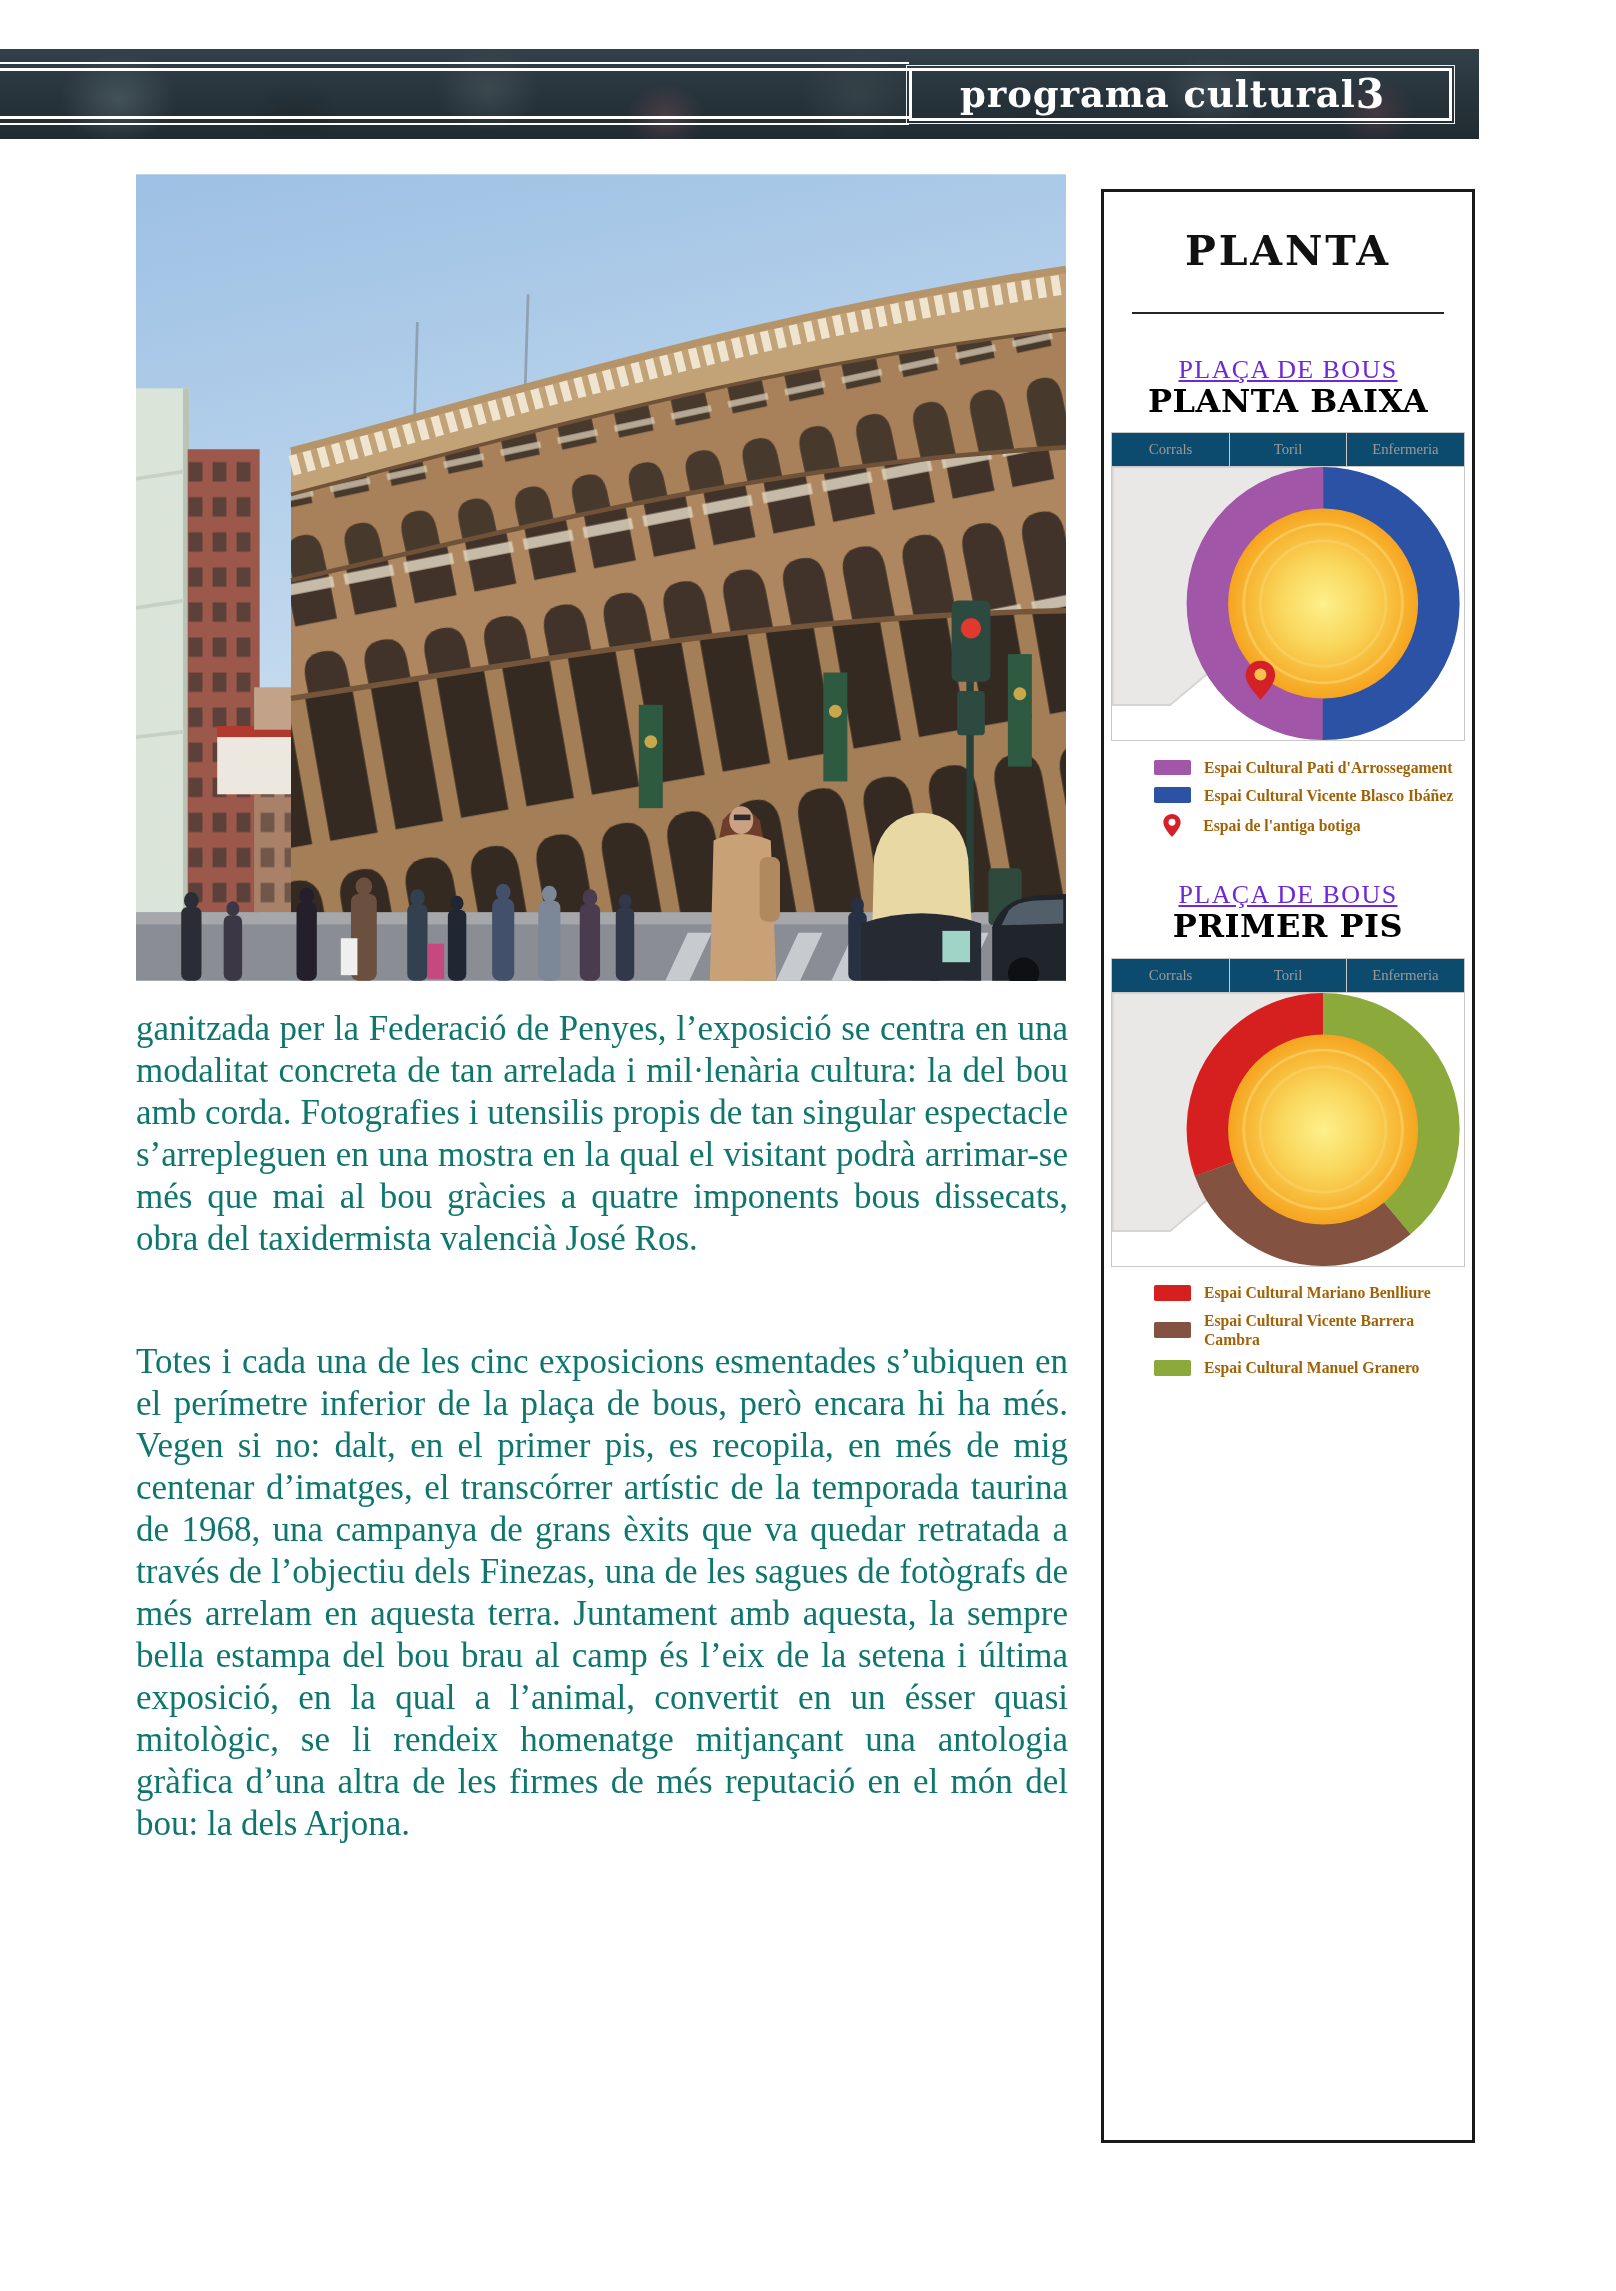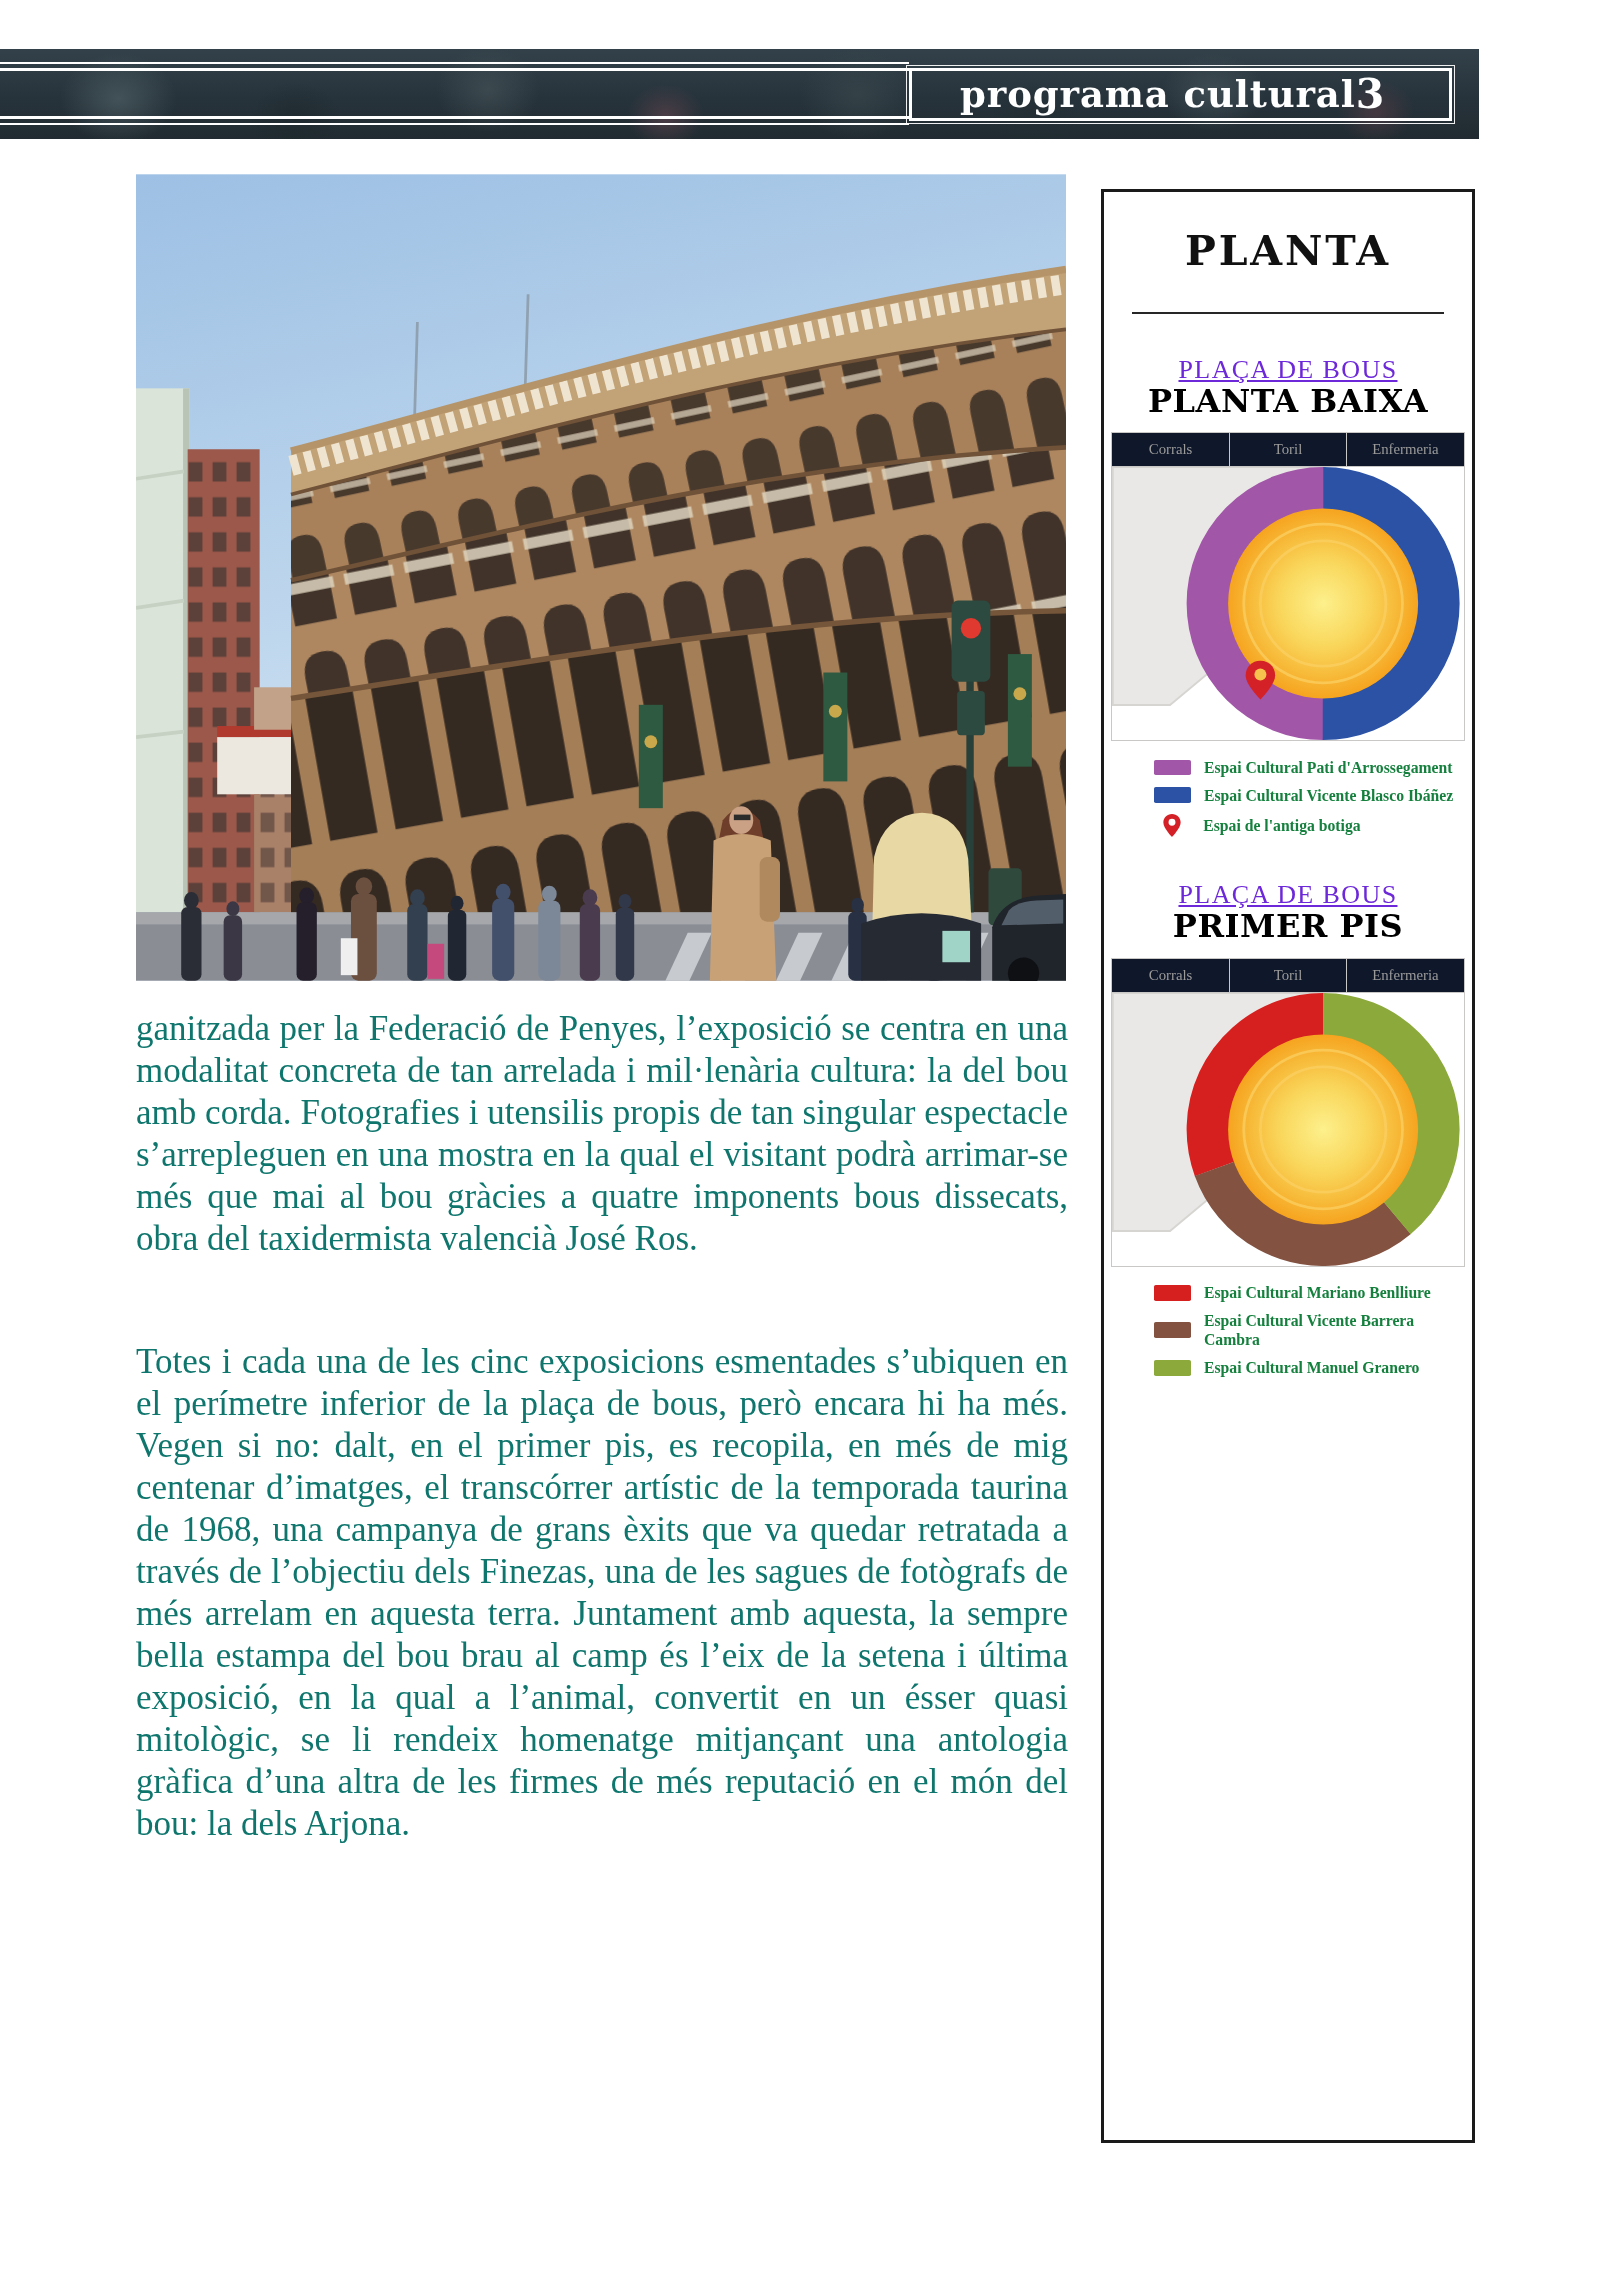--- a/index.html
+++ b/index.html
@@ -36,30 +36,30 @@
   
   .sidebar{position:absolute;left:1101px;top:189px;width:374px;height:1954px;box-sizing:border-box;
     border:3.7px solid #1a1a1a;background:#fff;text-align:center;}
   .sb-title{margin-top:33px;font-family:"DejaVu Serif",serif;font-weight:bold;font-size:41px;
     line-height:52px;letter-spacing:2.8px;color:#111;}
   .sb-rule{width:312px;border:none;border-top:2.8px solid #262626;margin:35px auto 0;}
   .sec-title{margin-top:41px;font-size:26px;letter-spacing:1.4px;color:#6d28d9;line-height:29.5px;text-decoration:underline;}
   .sec-sub{font-family:"DejaVu Serif",serif;font-weight:bold;font-size:32px;letter-spacing:0.5px;
     color:#000000;line-height:33px;}
   .diagram{margin:14.8px 7.4px 0;border:0.9px solid #c9c8c7;}
-  .dg-head{display:flex;height:33px;border-bottom:0.9px solid #c9c8c7;background:#0f172a;}
+  .dg-head{display:flex;height:33px;border-bottom:0.9px solid #c9c8c7;background:#0c4a6e;}
   .dg-cell{flex:1;display:flex;align-items:center;justify-content:center;
     font-size:14.8px;color:#9b9b9a;border-right:0.9px solid #c9c8c7;}
   .dg-cell:last-child{border-right:none;}
   .dg-body{position:relative;height:273px;background:#fff;}
   .legend{margin:16.6px 0 0 50px;text-align:left;}
   .lg-row{display:flex;align-items:center;margin-bottom:8.3px;}
   .lg-swatch{width:37px;height:15.7px;border-radius:1.8px;margin-right:13px;flex:0 0 auto;}
   .lg-pin{width:20px;height:25px;margin:0 21px 0 8.3px;flex:0 0 auto;}
-  .lg-label{font-size:15.7px;font-weight:600;color:#15803d;line-height:19.4px;}
+  .lg-label{font-size:15.7px;font-weight:600;color:#a16207;line-height:19.4px;}
 
   
   .article{position:absolute;left:136px;top:1008px;width:932px;}
   .article p{margin:0;font-size:35px;line-height:42px;text-align:justify;color:#0f766e;}
   .article p + p{margin-top:81px;}
 </style>
 </head>
 <body>
 
 <div id="page">

